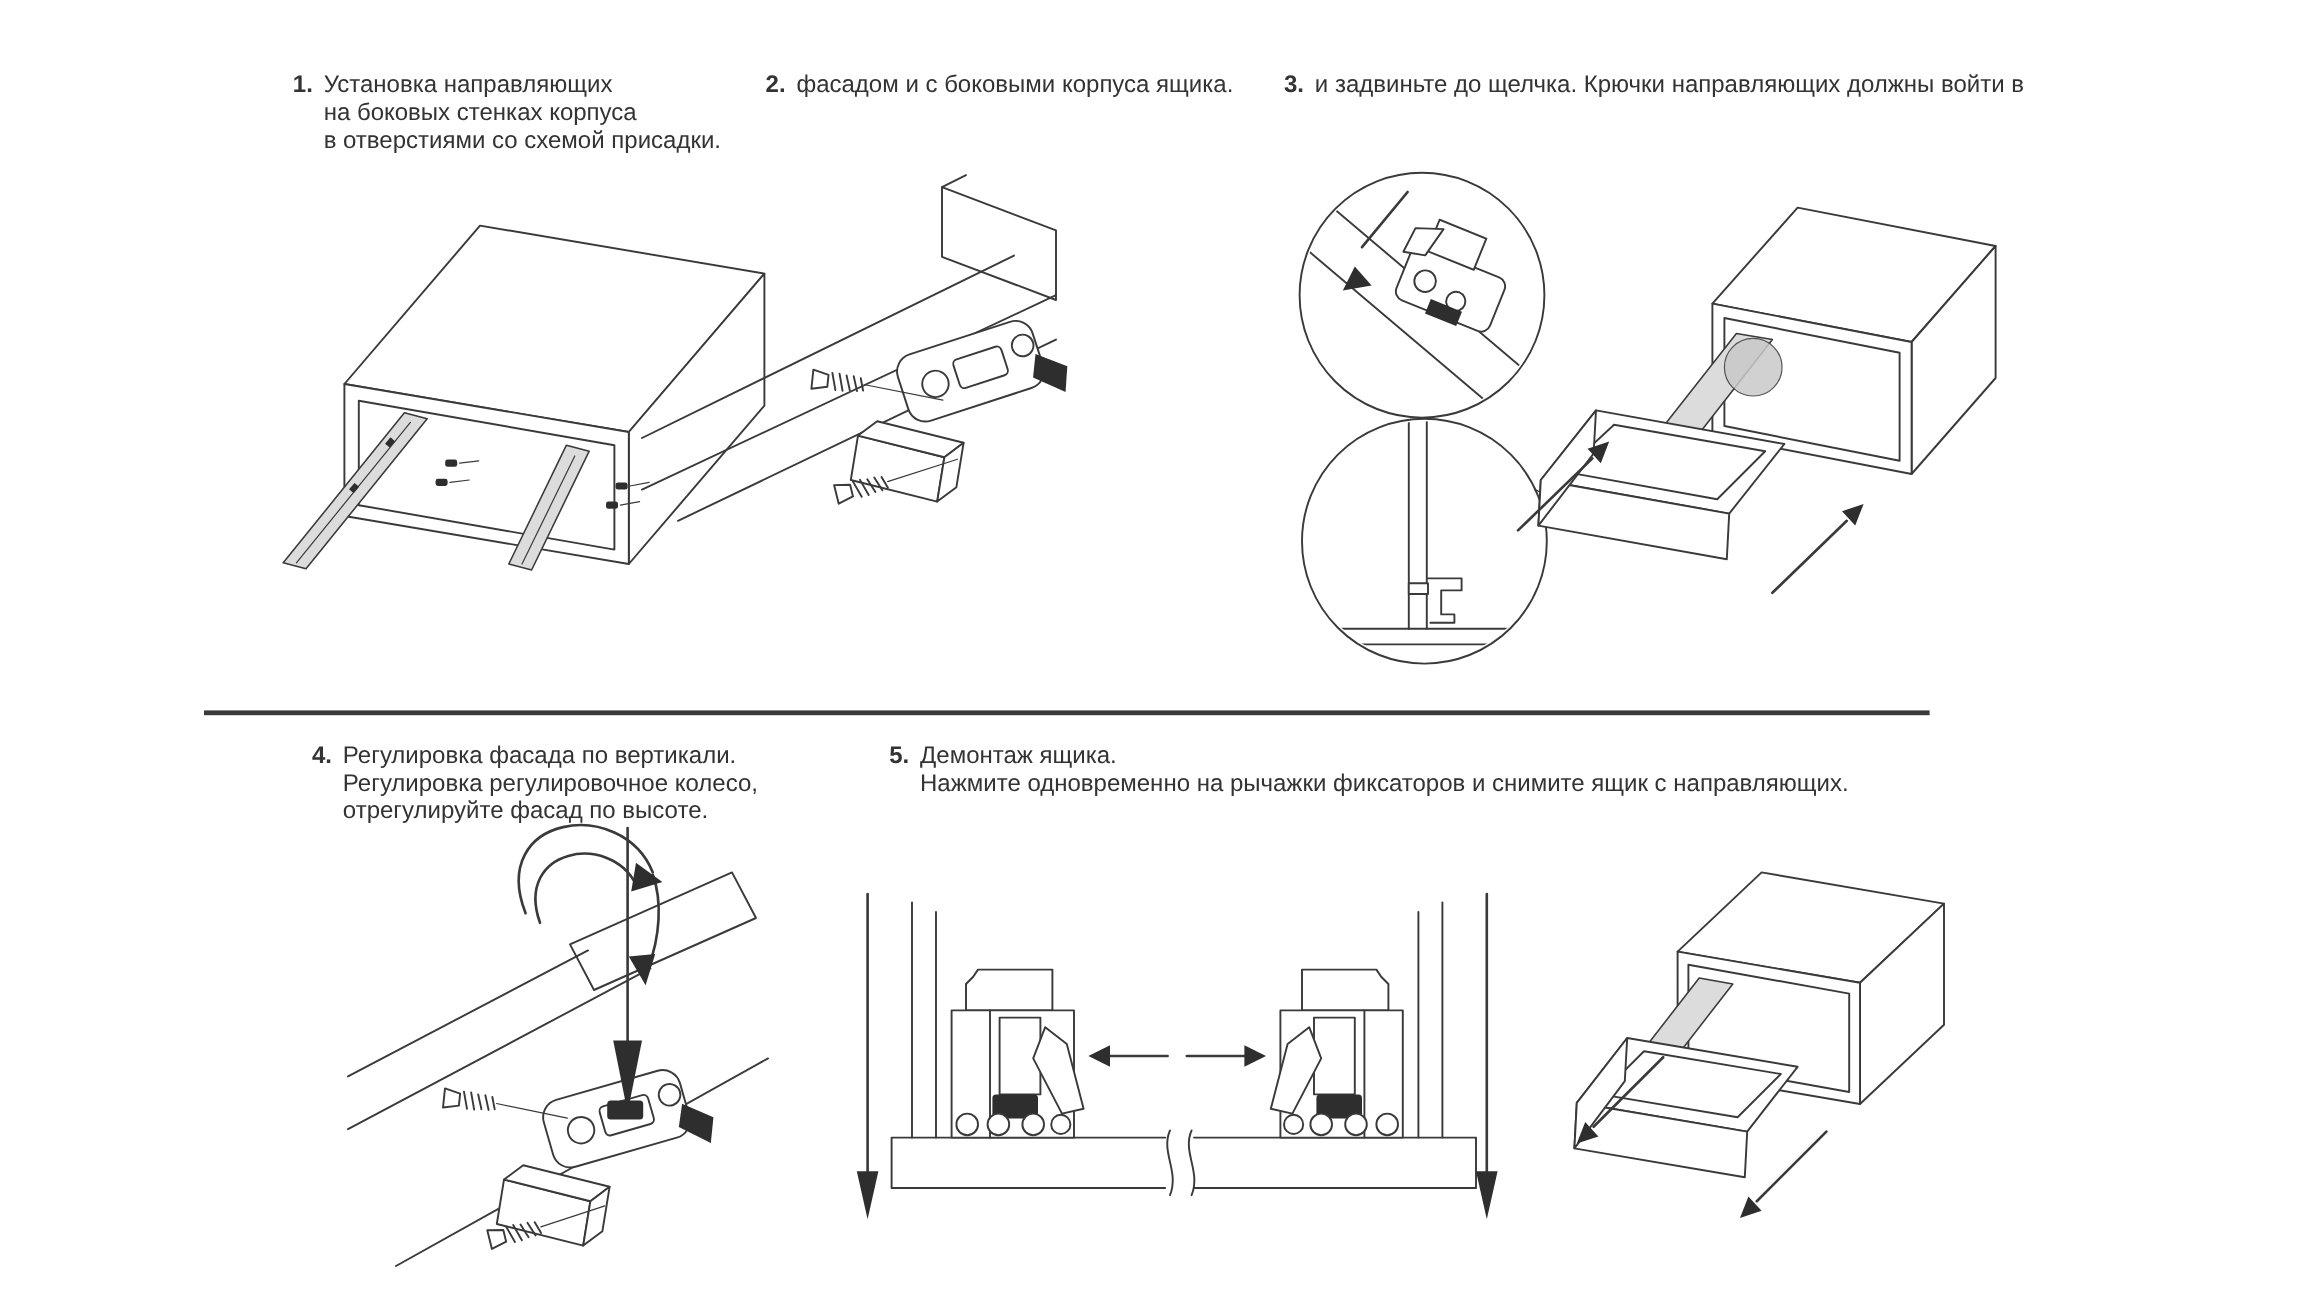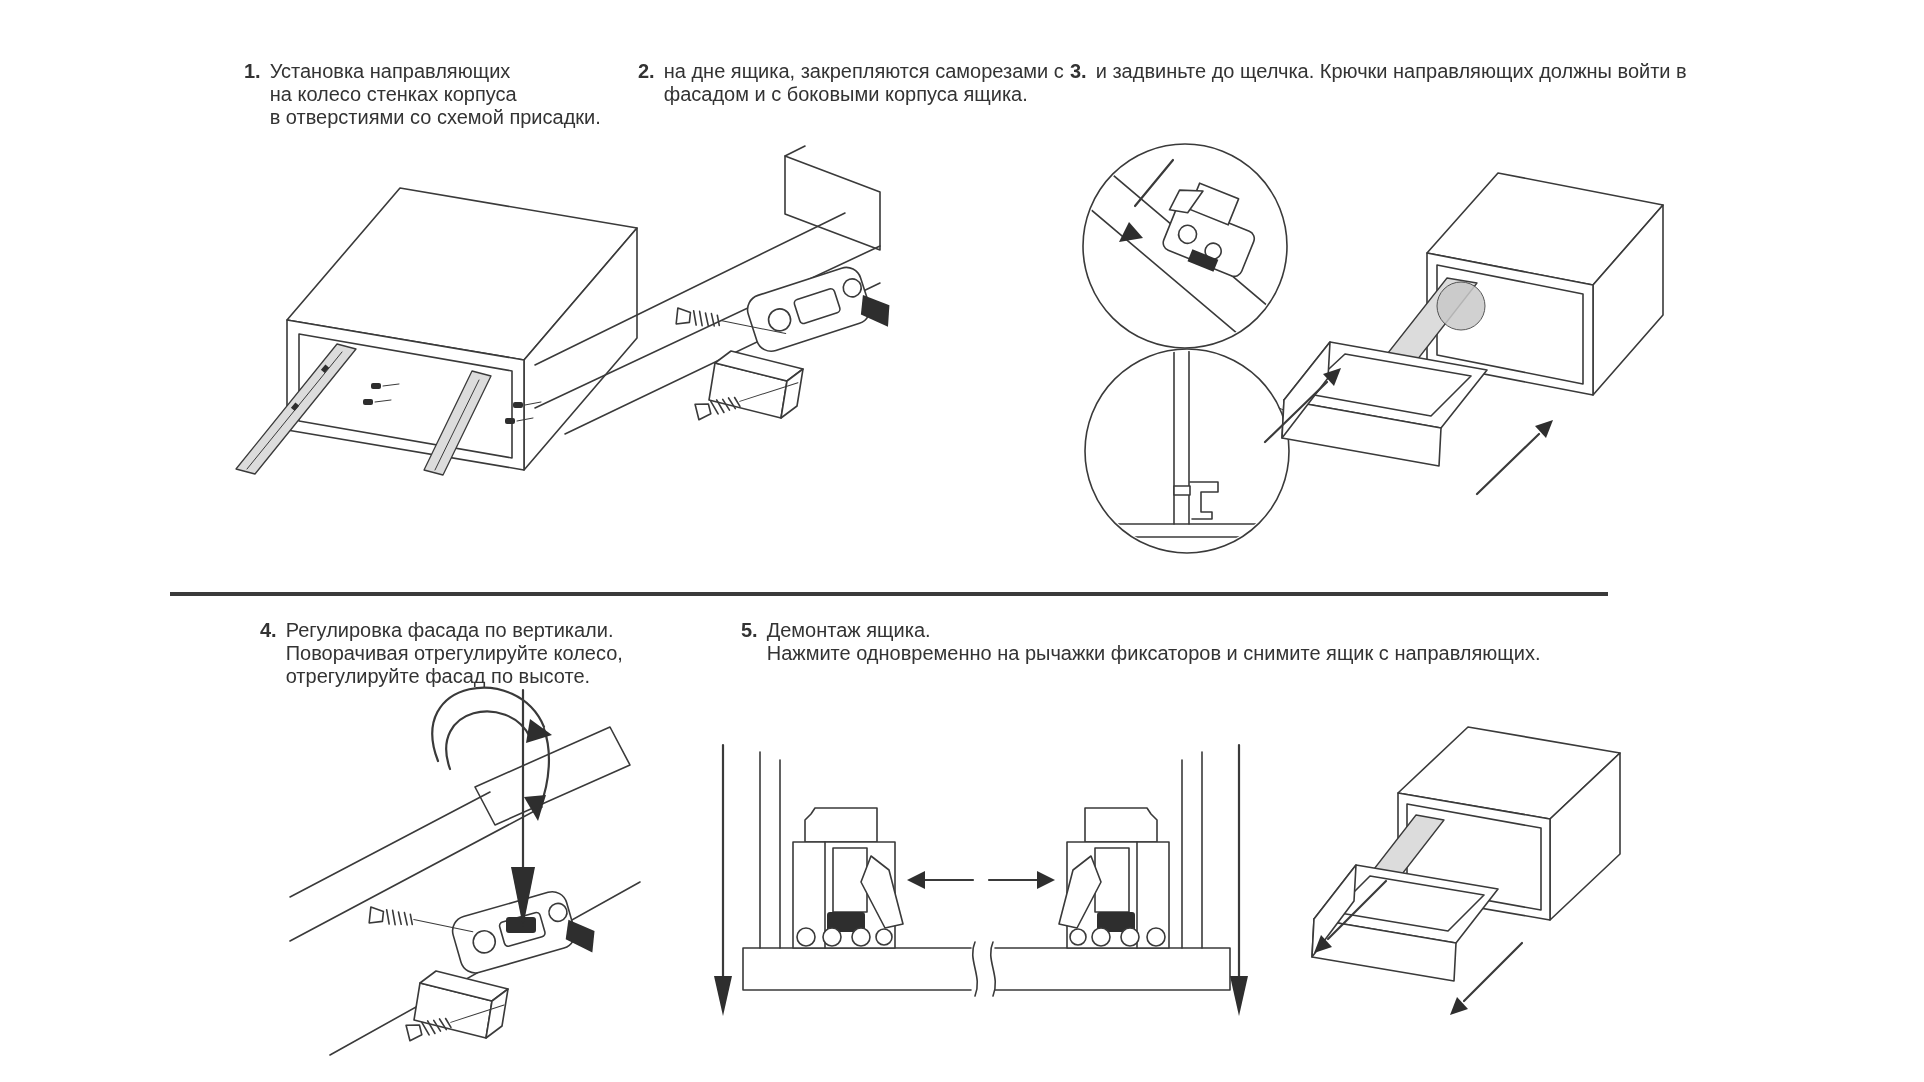--- a/index.html
+++ b/index.html
@@ -22,45 +22,44 @@
 </style>
 </head>
 <body>
 
 <div class="canvas">
 
   <div class="step-text" style="left:244px;top:60px;">
     <span class="step-num">1.</span>
     <div class="step-lines">
       <div>Установка направляющих</div>
-      <div>на колесо стенках корпуса</div>
+      <div>на боковых стенках корпуса</div>
       <div>в отверстиями со схемой присадки.</div>
     </div>
   </div>
 
   <div class="step-text" style="left:638px;top:60px;">
     <span class="step-num">2.</span>
     <div class="step-lines">
-      <div>на дне ящика, закрепляются саморезами с</div>
       <div>фасадом и с боковыми корпуса ящика.</div>
     </div>
   </div>
 
   <div class="step-text" style="left:1070px;top:60px;">
     <span class="step-num">3.</span>
     <div class="step-lines">
       <div>и задвиньте до щелчка. Крючки направляющих должны войти в</div>
     </div>
   </div>
 
   <div class="step-text" style="left:260px;top:619px;">
     <span class="step-num">4.</span>
     <div class="step-lines">
       <div>Регулировка фасада по вертикали.</div>
-      <div>Поворачивая отрегулируйте колесо,</div>
+      <div>Регулировка регулировочное колесо,</div>
       <div>отрегулируйте фасад по высоте.</div>
     </div>
   </div>
 
   <div class="step-text" style="left:741px;top:619px;">
     <span class="step-num">5.</span>
     <div class="step-lines">
       <div>Демонтаж ящика.</div>
       <div>Нажмите одновременно на рычажки фиксаторов и снимите ящик с направляющих.</div>
     </div>

